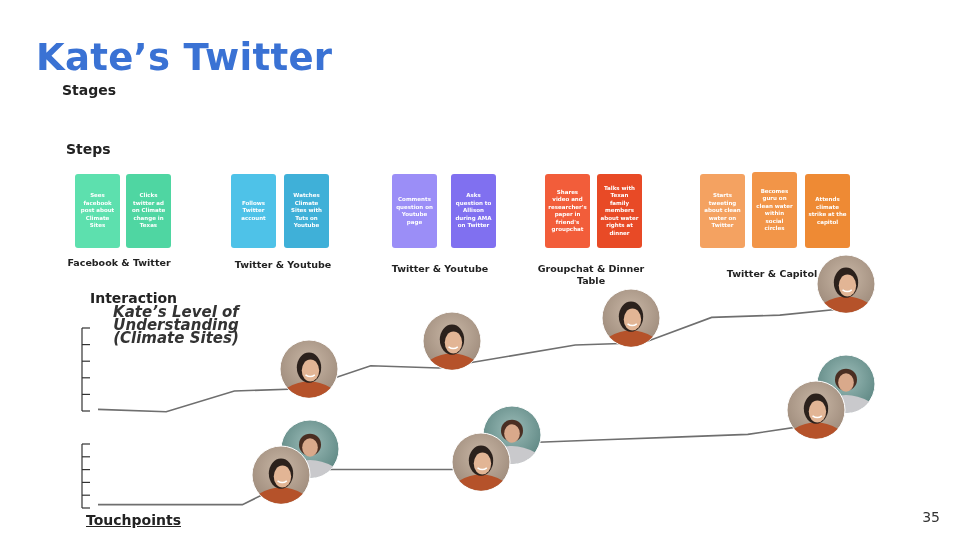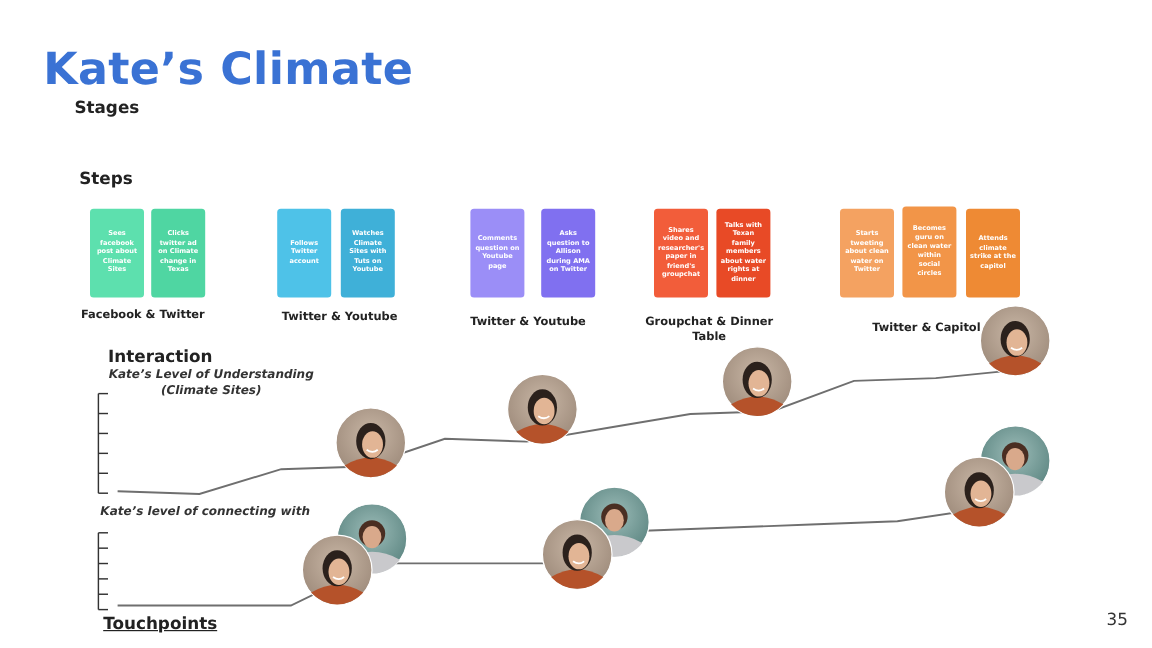--- a/index.html
+++ b/index.html
@@ -3,28 +3,28 @@
   <meta charset="utf-8">
   <style>
     html, body { margin:0; padding:0; background:#ffffff; }
     body { width:960px; height:540px; position:relative; overflow:hidden; font-family:"DejaVu Sans", sans-serif; }
     .title { position:absolute; left:36px; top:36px; font-family:"DejaVu Sans", sans-serif; font-weight:bold; font-size:37px; color:#3a72d4; letter-spacing:0.3px; margin:0; }
     .section-label { position:absolute; font-weight:bold; font-size:14px; color:#222; margin:0; }
     .stage { position:absolute; top:99px; height:48px; display:flex; align-items:center; justify-content:center; color:#fff; font-weight:bold; font-size:12.5px; letter-spacing:0.3px; }
     .stage span { position:relative; left:-10px; }
     .card { position:absolute; top:174px; width:45px; height:74px; border-radius:3px; display:flex; align-items:center; justify-content:center; text-align:center; color:#fff; font-weight:bold; font-size:5.5px; line-height:7.5px; padding:0 3px; box-sizing:border-box; }
     .channel { position:absolute; font-weight:bold; font-size:9.5px; color:#222; text-align:center; line-height:12px; width:110px; }
-    .axis-title { position:absolute; font-style:italic; font-weight:bold; font-size:10px; color:#333; text-align:center; line-height:13px; }
+    .axis-title { position:absolute; font-style:italic; font-weight:bold; font-size:15px; color:#333; text-align:center; line-height:13px; }
     .page-num { position:absolute; right:20px; top:509px; font-size:14px; color:#333; }
     svg.chart { position:absolute; left:0; top:0; }
   </style>
 </head>
 <body>
 
-<h1 class="title">Kate’s Climate</h1>
+<h1 class="title">Kate’s Twitter</h1>
 
 <div class="section-label" style="left:62px;top:82px;">Stages</div>
 <div class="section-label" style="left:66px;top:141px;">Steps</div>
 <div class="section-label" style="left:90px;top:290px;">Interaction</div>
 <div class="section-label" style="left:86px;top:512px;text-decoration:underline;">Touchpoints</div>
 
 <div class="stage" id="stage-0" style="left:61px;width:146px;">
     <span>Awareness</span>
   </div>
 <div class="stage" id="stage-1" style="left:215px;width:152px;">
@@ -56,21 +56,20 @@
 <div class="channel" style="left:228px;top:259px;width:110px;">Twitter &amp; Youtube</div>
 <div class="channel" style="left:385px;top:263px;">Twitter &amp; Youtube</div>
 <div class="channel" style="left:535px;top:263px;width:112px;">Groupchat &amp; Dinner Table</div>
 <div class="channel" style="left:717px;top:268px;width:110px;">Twitter &amp; Capitol</div>
 
 <div class="axis-title" style="left:76px;top:306px;width:200px;">
   <div>Kate’s Level of Understanding</div>
   <div>(Climate Sites)</div>
 </div>
 <div class="axis-title" style="left:76px;top:420px;width:190px;">
-  <div>Kate’s level of connecting with</div>
 </div>
 
 <svg class="chart" id="chart-svg" width="960" height="540">
   <defs>
     <clipPath id="clip-circle" clipPathUnits="objectBoundingBox">
         <circle cx="0.5" cy="0.5" r="0.5"></circle>
       </clipPath>
     <radialGradient id="kate-bg" cx="50%" cy="40%" r="60%">
       <stop offset="0%" stop-color="#c9b7a6"></stop>
         <stop offset="100%" stop-color="#9f8c7c"></stop>

